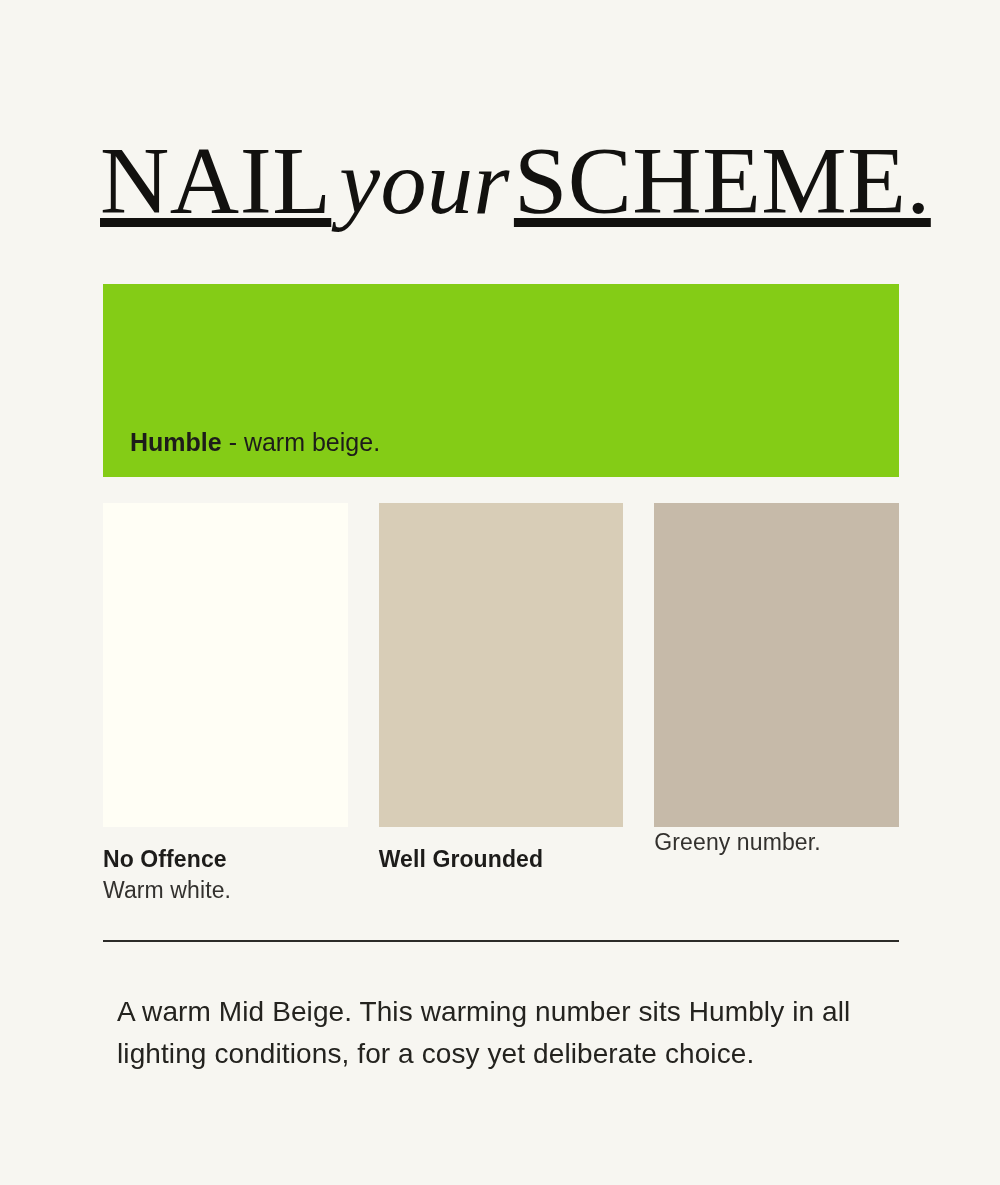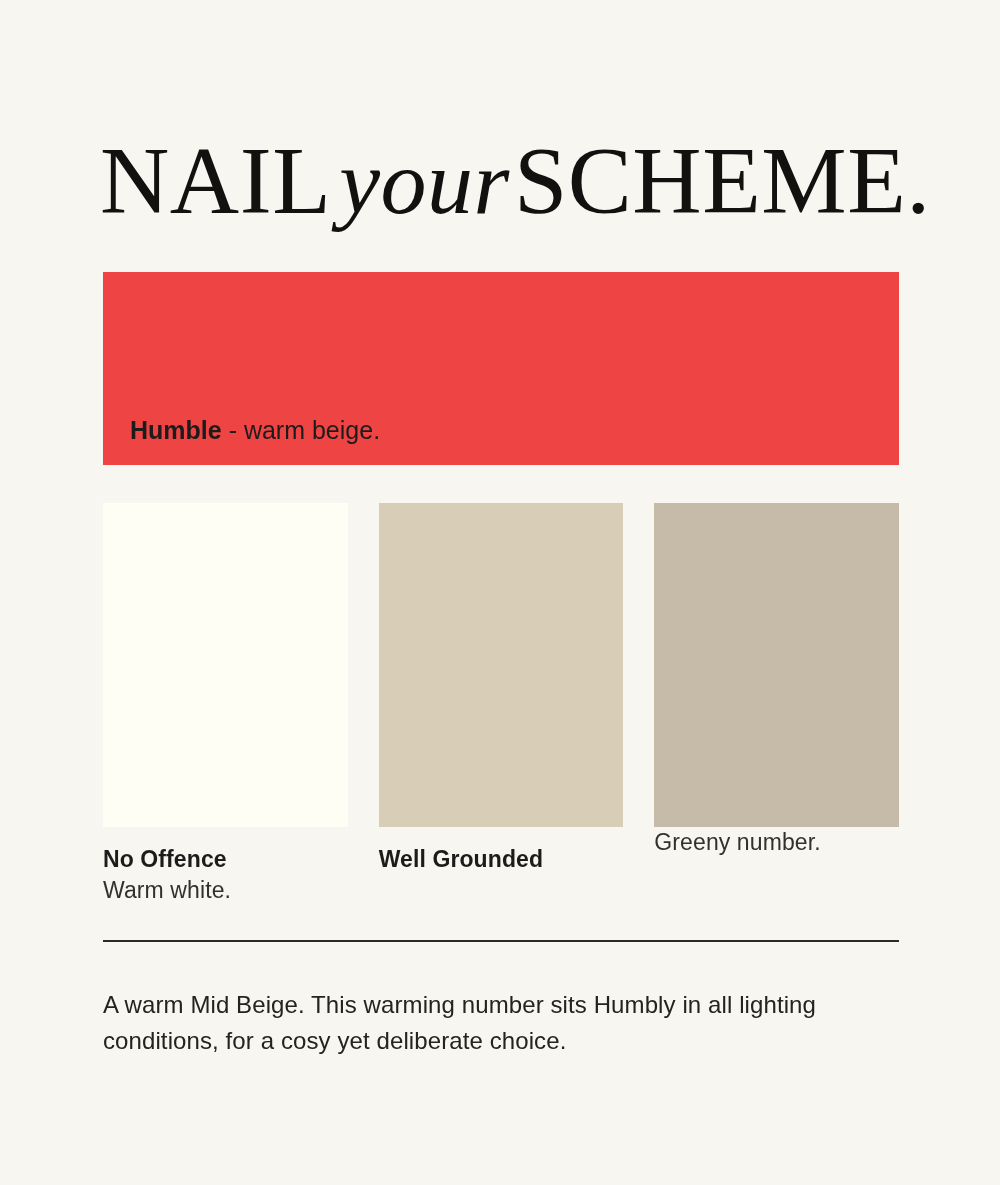--- a/index.html
+++ b/index.html
@@ -30,36 +30,37 @@
     font-family: "Liberation Serif", "DejaVu Serif", serif;
     font-size: 96px;
     line-height: 1.0;
     letter-spacing: 0.5px;
     color: #12110f;
     font-weight: 400;
     white-space: nowrap;
   }
   .title .word {
     font-weight: 400;
+    text-decoration: underline;
   }
   .title .italic {
     font-style: italic;
     font-size: 92px;
     padding: 0 4px 0 8px;
     text-align: right;
   }
 
   
   .banner {
     position: absolute;
     left: 103px;
-    top: 272px;
+    top: 284px;
     width: 796px;
     height: 193px;
-    background: #ef4444;
+    background: #84cc16;
   }
   .banner-label {
     position: absolute;
     left: 27px;
     bottom: 20px;
     font-size: 25px;
     color: #1d1c1a;
     white-space: nowrap;
   }
   .banner-label .name {
@@ -105,24 +106,24 @@
   .divider {
     position: absolute;
     left: 103px;
     top: 940px;
     width: 796px;
     height: 2px;
     background: #2c2b28;
   }
   .description {
     position: absolute;
-    left: 103px;
+    left: 117px;
     top: 963px;
     width: 790px;
-    font-size: 24px;
+    font-size: 28px;
     line-height: 1.5;
     color: #24231f;
     font-weight: 400;
     letter-spacing: 0.1px;
   }
 </style>
 </head>
 <body>
 
 <div class="page">

